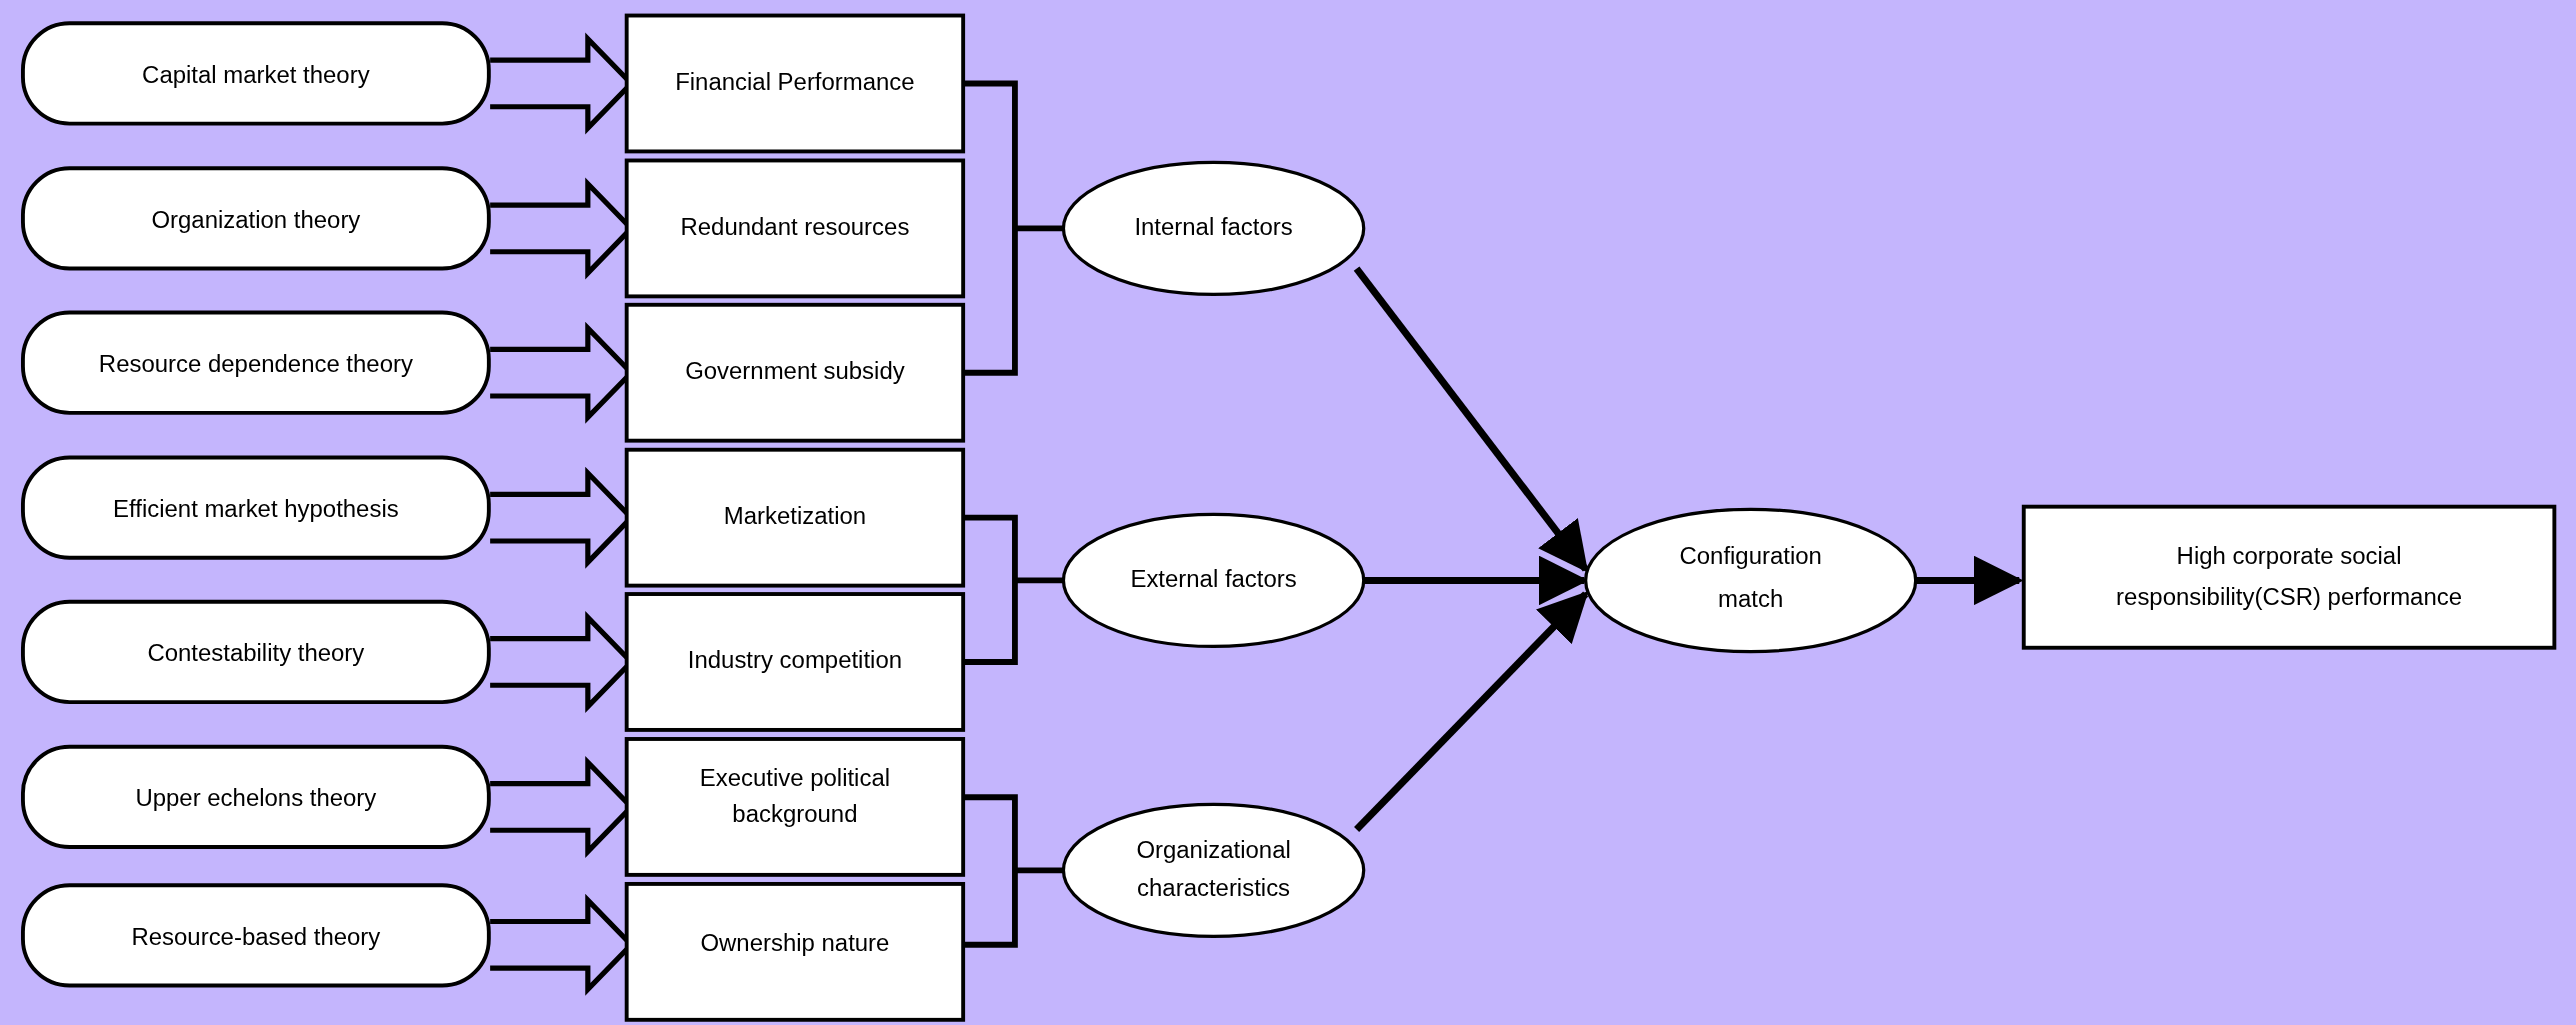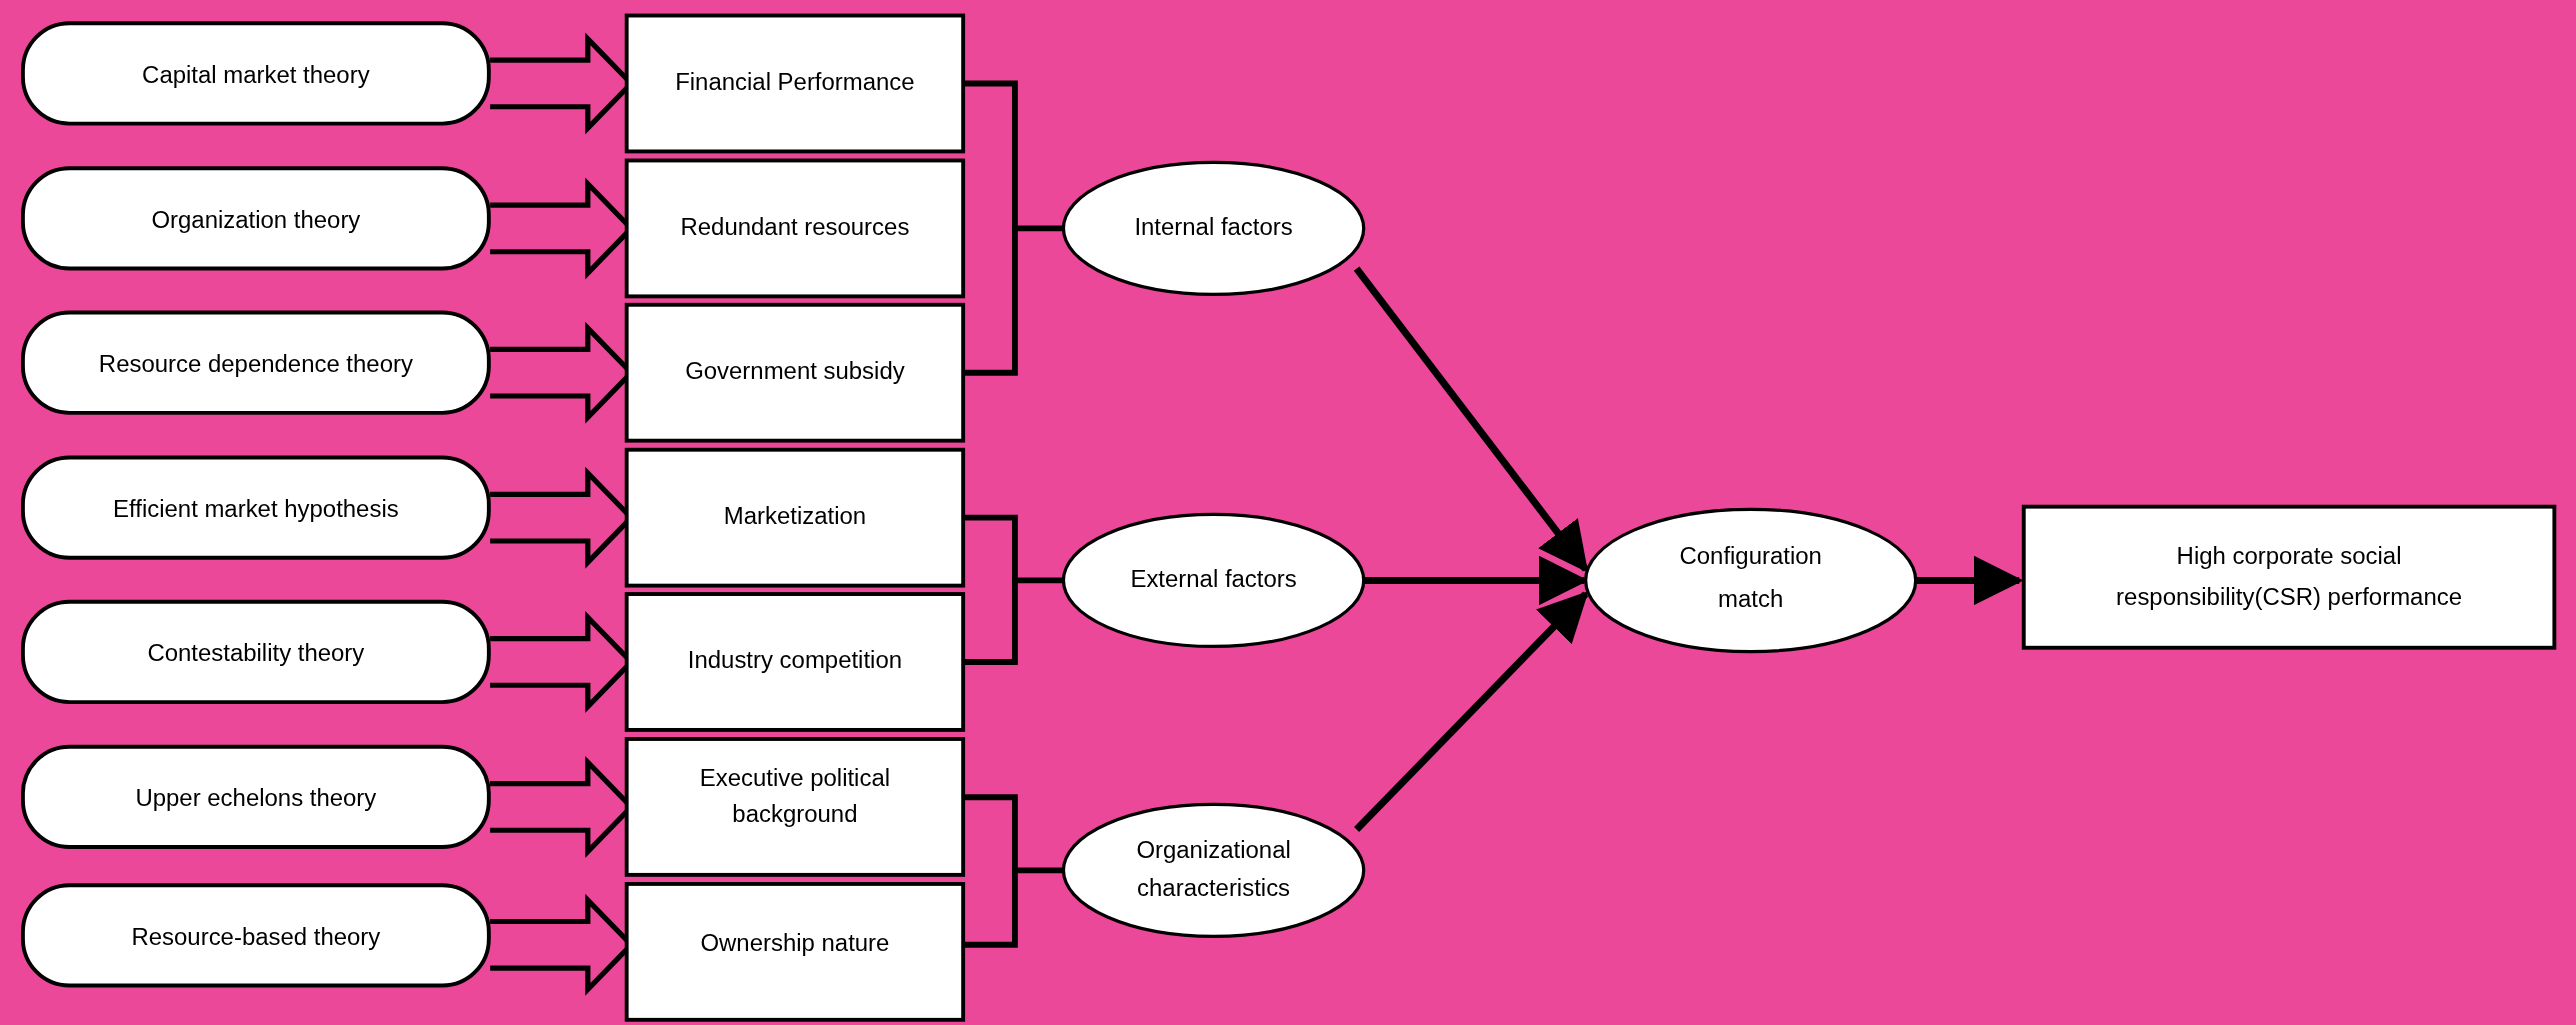--- a/index.html
+++ b/index.html
@@ -1,16 +1,16 @@
 <!DOCTYPE html>
 <html style="font-size:10.4px"><head>
 <meta charset="utf-8">
 <style>
   html,body{margin:0;padding:0;background:#ffffff;}
-  #stage{position:relative;width:2576px;height:1025px;background:#ec4899;
+  #stage{position:relative;width:2576px;height:1025px;background:#c4b5fd;
          font-family:"Liberation Sans", sans-serif;}
   svg{display:block;}
   .nodeText{font-family:"Liberation Sans", sans-serif;fill:#000000;font-size:37px;
             text-anchor:middle;dominant-baseline:middle;}
   .shape{fill:#ffffff;stroke:#000000;}
   .rounded{stroke-width:6;}
   .rect{stroke-width:6;}
   .ellipse{stroke-width:5;}
   .arrowBlock{fill:none;stroke:#000000;stroke-width:8;stroke-linejoin:miter;}
   .bracket{fill:none;stroke:#000000;stroke-width:9;}

